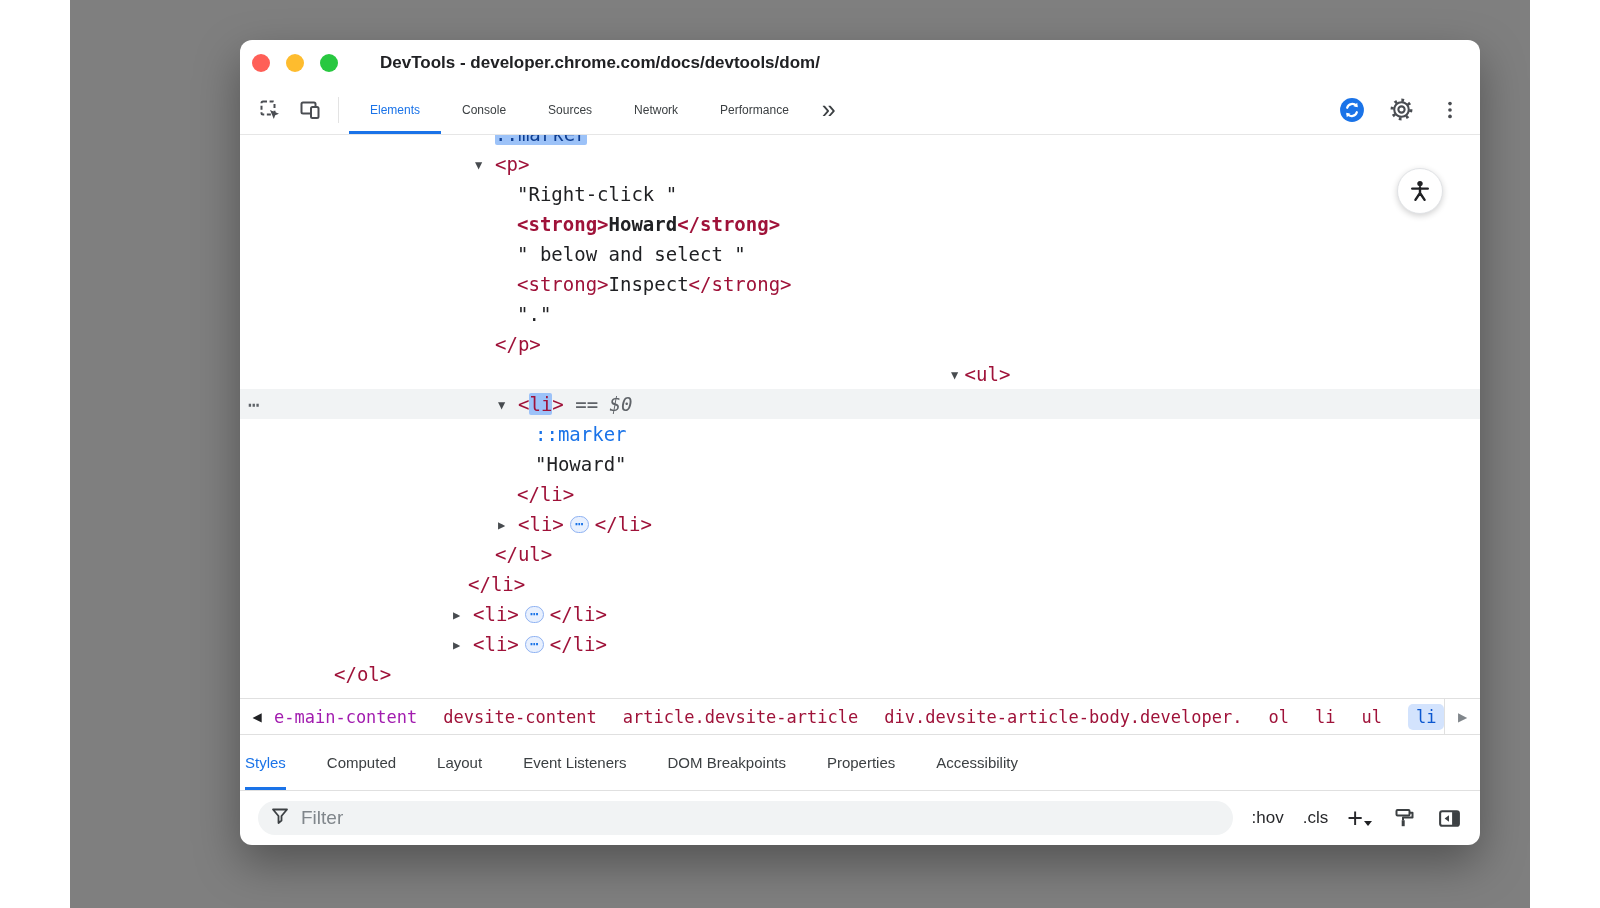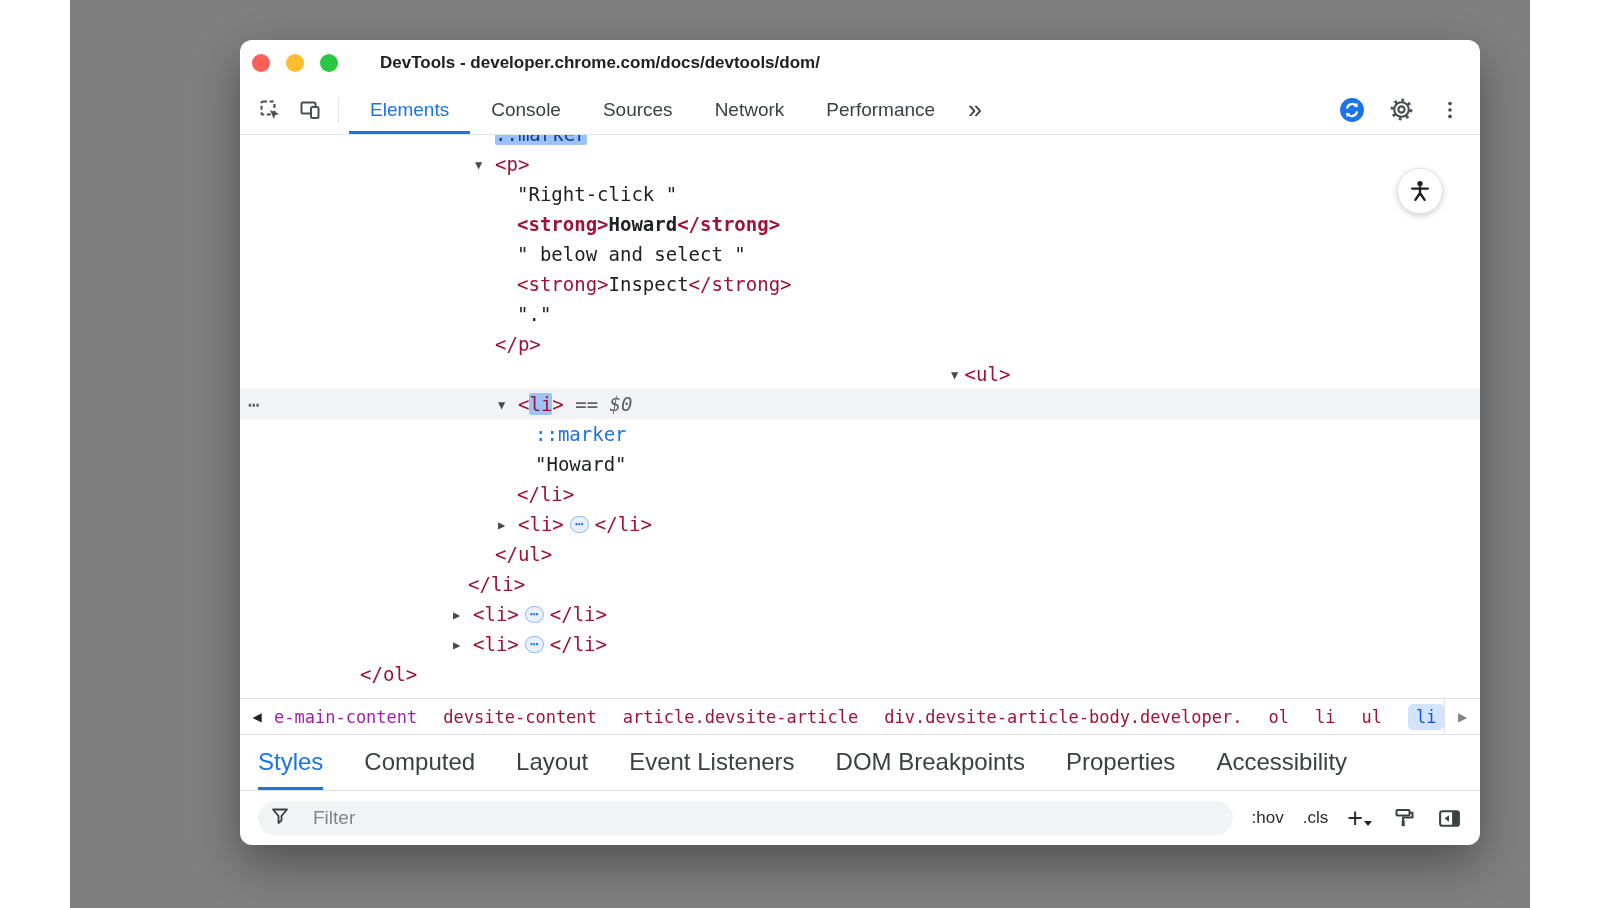--- a/index.html
+++ b/index.html
@@ -21,21 +21,21 @@
   .titlebar{height:45px;display:flex;align-items:center;padding-left:12px}
   .traffic{width:18px;height:18px;border-radius:50%;margin-right:16px;flex:none}
   .title{font-weight:700;font-size:17px;color:#202124;margin-left:26px;white-space:nowrap}
 
   
   .toolbar{height:50px;display:flex;align-items:stretch;border-bottom:1px solid #e6e6e6;padding:0 16px}
   .icon-btn{width:28px;height:28px;display:flex;align-items:center;justify-content:center;
             color:#4a4d52;align-self:center;margin-right:12px}
   .vdiv{width:1px;height:26px;background:#e3e3e3;align-self:center;margin:0 10px 0 2px}
   .tabs{display:flex;align-items:stretch}
-  .tab{display:flex;align-items:center;padding:3px 21px 0 21px;font-size:19px;color:#3c4043;
+  .tab{display:flex;align-items:center;padding:3px 21px 0 21px;font-size:12px;color:#3c4043;
        border-bottom:3px solid transparent;white-space:nowrap;cursor:default}
   .tab.active{color:var(--accent);border-bottom-color:var(--accent)}
   .overflow{font-size:25px;color:#3c4043;align-self:center;margin-left:12px;letter-spacing:-2px}
   .toolbar-right{margin-left:auto;display:flex;align-items:center;gap:21px}
   .toolbar-right .icon-btn{margin-right:0}
 
   
   .tree{position:relative;height:563px;overflow:hidden;
         font-family:"DejaVu Sans Mono",monospace;font-size:19px;color:#202124}
   .tree-row{height:30px;line-height:30px;white-space:pre;position:relative}
@@ -65,30 +65,30 @@
   .crumb-scroll{width:34px;height:100%;display:flex;align-items:center;justify-content:center;
                 font-size:12px;color:#202124;flex:none;font-family:"Liberation Sans",sans-serif}
   .crumb-scroll.right{width:36px;border-left:1px solid #e0e0e0;color:#80868b;margin-left:auto}
   .crumb-list{flex:0 1 auto;display:flex;align-items:center;overflow:hidden;gap:26px;white-space:nowrap}
   .crumb.plain{color:#a21caf}
   .crumb.node{color:var(--tag,#9f1239)}
   .crumb.selected{background:var(--crumb_selected_bg,#d3e3fd);color:var(--crumb_selected_text,#0b57d0);
                   padding:3px 8px;border-radius:5px}
 
   
-  .styles-tabs{height:56px;border-top:1px solid #e0e0e0;display:flex;align-items:stretch;padding-left:18px;
-               font-size:24px;color:#3c4043}
+  .styles-tabs{height:56px;border-top:1px solid #e0e0e0;display:flex;align-items:stretch;padding-left:5px;
+               font-size:15px;color:#3c4043}
   .stab{display:flex;align-items:center;margin-right:41px;border-bottom:3px solid transparent;
         padding-top:2px;white-space:nowrap}
   .stab.active{color:var(--accent);border-bottom-color:var(--accent)}
 
   
   .filter-bar{height:55px;border-top:1px solid #e0e0e0;display:flex;align-items:center;padding:0 18px;gap:19px}
   .filter-input-wrap{flex:1;height:34px;background:#f1f3f4;border-radius:17px;display:flex;
-                     align-items:center;padding:0 12px;gap:21px;color:#3c4043}
+                     align-items:center;padding:0 12px;gap:9px;color:#3c4043}
   .filter-input-wrap input{flex:1;background:transparent;border:0;outline:0;font-size:19px;
                            color:#202124;font-family:"Liberation Sans",sans-serif}
   .filter-input-wrap input::placeholder{color:#80868b}
   .ctl{font-size:17px;color:#28292c;white-space:nowrap}
   .plus{display:flex;align-items:flex-start}
   .plus .sym{font-size:27px;line-height:26px;color:#28292c}
   .caret{width:0;height:0;border-left:4px solid transparent;border-right:4px solid transparent;
          border-top:5px solid #202124;margin-left:1px;margin-top:16px}
   .fb-icon{width:26px;height:26px;display:flex;align-items:center;justify-content:center;color:#3c4043}
 </style>
@@ -166,21 +166,21 @@
         <div class="tree-row"><span class="row-content" style="padding-left: 235px; text-align: center;"><span class="tk tk-arrow">▼</span><span class="tk tk-tag">&lt;ul&gt;</span></span></div>
         <div class="tree-row selected"><span class="gutter">⋯</span><span class="row-content" style="padding-left: 258px;"><span class="tk tk-arrow">▼</span><span class="tk tk-tag">&lt;</span><span class="tk tk-tag-hl">li</span><span class="tk tk-tag">&gt;</span><span class="tk tk-eq"> == </span><span class="tk tk-dollar">$0</span></span></div>
         <div class="tree-row"><span class="row-content" style="padding-left: 295px;"><span class="tk tk-pseudo">::marker</span></span></div>
         <div class="tree-row"><span class="row-content" style="padding-left: 295px;"><span class="tk tk-text">"Howard"</span></span></div>
         <div class="tree-row"><span class="row-content" style="padding-left: 277px;"><span class="tk tk-tag">&lt;/li&gt;</span></span></div>
         <div class="tree-row"><span class="row-content" style="padding-left: 258px;"><span class="tk tk-arrow">▶</span><span class="tk tk-tag">&lt;li&gt;</span><span class="tk tk-pill">⋯</span><span class="tk tk-tag">&lt;/li&gt;</span></span></div>
         <div class="tree-row"><span class="row-content" style="padding-left: 255px;"><span class="tk tk-tag">&lt;/ul&gt;</span></span></div>
         <div class="tree-row"><span class="row-content" style="padding-left: 228px;"><span class="tk tk-tag">&lt;/li&gt;</span></span></div>
         <div class="tree-row"><span class="row-content" style="padding-left: 213px;"><span class="tk tk-arrow">▶</span><span class="tk tk-tag">&lt;li&gt;</span><span class="tk tk-pill">⋯</span><span class="tk tk-tag">&lt;/li&gt;</span></span></div>
         <div class="tree-row"><span class="row-content" style="padding-left: 213px;"><span class="tk tk-arrow">▶</span><span class="tk tk-tag">&lt;li&gt;</span><span class="tk tk-pill">⋯</span><span class="tk tk-tag">&lt;/li&gt;</span></span></div>
-        <div class="tree-row"><span class="row-content" style="padding-left: 120px;"><span class="tk tk-tag">&lt;/ol&gt;</span></span></div>
+        <div class="tree-row"><span class="row-content" style="padding-left: 94px;"><span class="tk tk-tag">&lt;/ol&gt;</span></span></div>
       </div>
 
     <div class="a11y-fab">
       <svg width="26" height="26" viewBox="0 0 26 26">
         <circle cx="13" cy="5.6" r="2.7" fill="currentColor"></circle>
         <path d="M13 9.2 L13 15 M5.2 10.6 L20.8 10.6 M13 15 L8.4 21.8 M13 15 L17.6 21.8" stroke="currentColor" stroke-width="2.4" fill="none" stroke-linecap="round" stroke-linejoin="round"></path>
       </svg>
     </div>
 
     <div class="crumbs">

